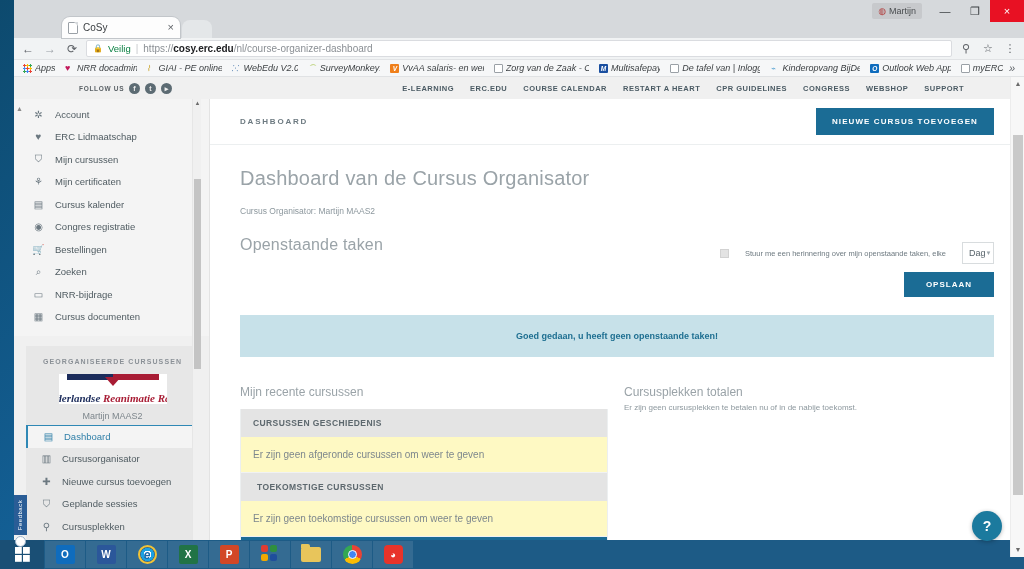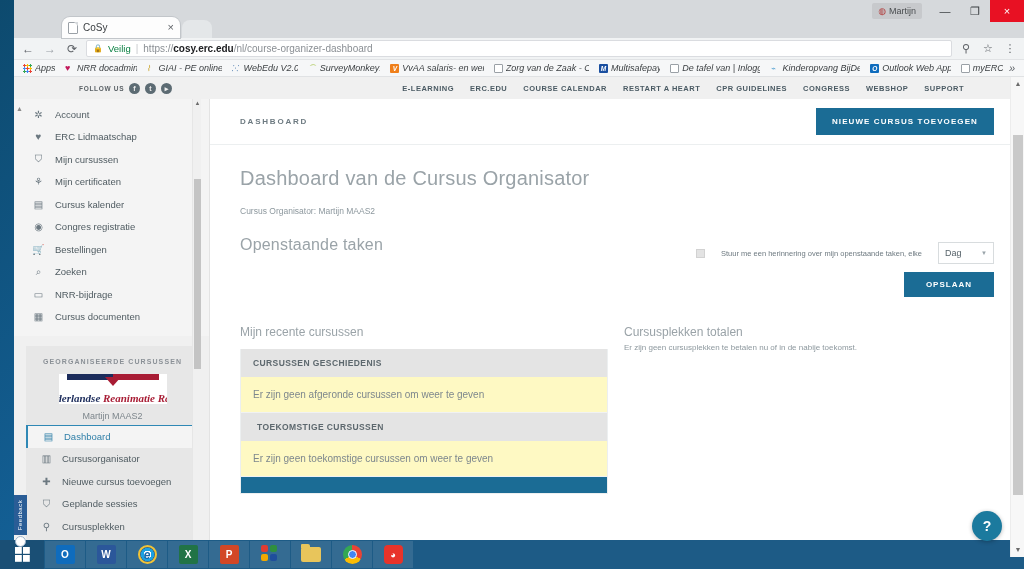--- a/index.html
+++ b/index.html
@@ -272,21 +272,21 @@
   .tasks-row { display: flex; align-items: flex-start; }
   .reminder {
     margin-left: auto; display: flex; align-items: center; gap: 16px; padding-top: 6px;
   }
   .chk {
     width: 9px; height: 9px; background: #e3e3e3; border: 1px solid #d2d2d2;
     flex: 0 0 auto;
   }
   .reminder-label { font-size: 7.5px; color: #6e7a81; }
   .selectbox {
-    width: 56px; height: 22px; border: 1px solid #d8dcde; background: #fff;
+    width: 32px; height: 22px; border: 1px solid #d8dcde; background: #fff;
     display: flex; align-items: center; padding: 0 6px;
     font-size: 9px; color: #57636a;
   }
   .selectbox .caret { margin-left: auto; font-size: 6px; color: #9aa4aa; }
   .save-row { display: flex; justify-content: flex-end; margin-top: 8px; }
   .btn-save {
     background: #1b6c95; color: #fff; font-size: 8px; letter-spacing: 1px;
     font-weight: bold; padding: 8px 22px; border: none; cursor: pointer;
   }
   .alert {
@@ -624,20 +624,21 @@
                 <span>Dag</span>
                 <span class="caret">▼</span>
               </div>
             </div>
           </div>
 
           <div class="save-row">
             <button class="btn-save">OPSLAAN</button>
           </div>
 
+          <div class="alert">Goed gedaan, u heeft geen openstaande taken!</div>
 
           <div class="cols">
             <div class="col-left">
               <h3 class="col-title">Mijn recente cursussen</h3>
               <div class="panel">
                 <div class="panel-head">CURSUSSEN GESCHIEDENIS</div>
                 <div class="panel-body">Er zijn geen afgeronde cursussen om weer te geven</div>
                 <div class="panel-head indent">TOEKOMSTIGE CURSUSSEN</div>
                 <div class="panel-body">Er zijn geen toekomstige cursussen om weer te geven</div>
                 <div class="panel-foot"></div>

